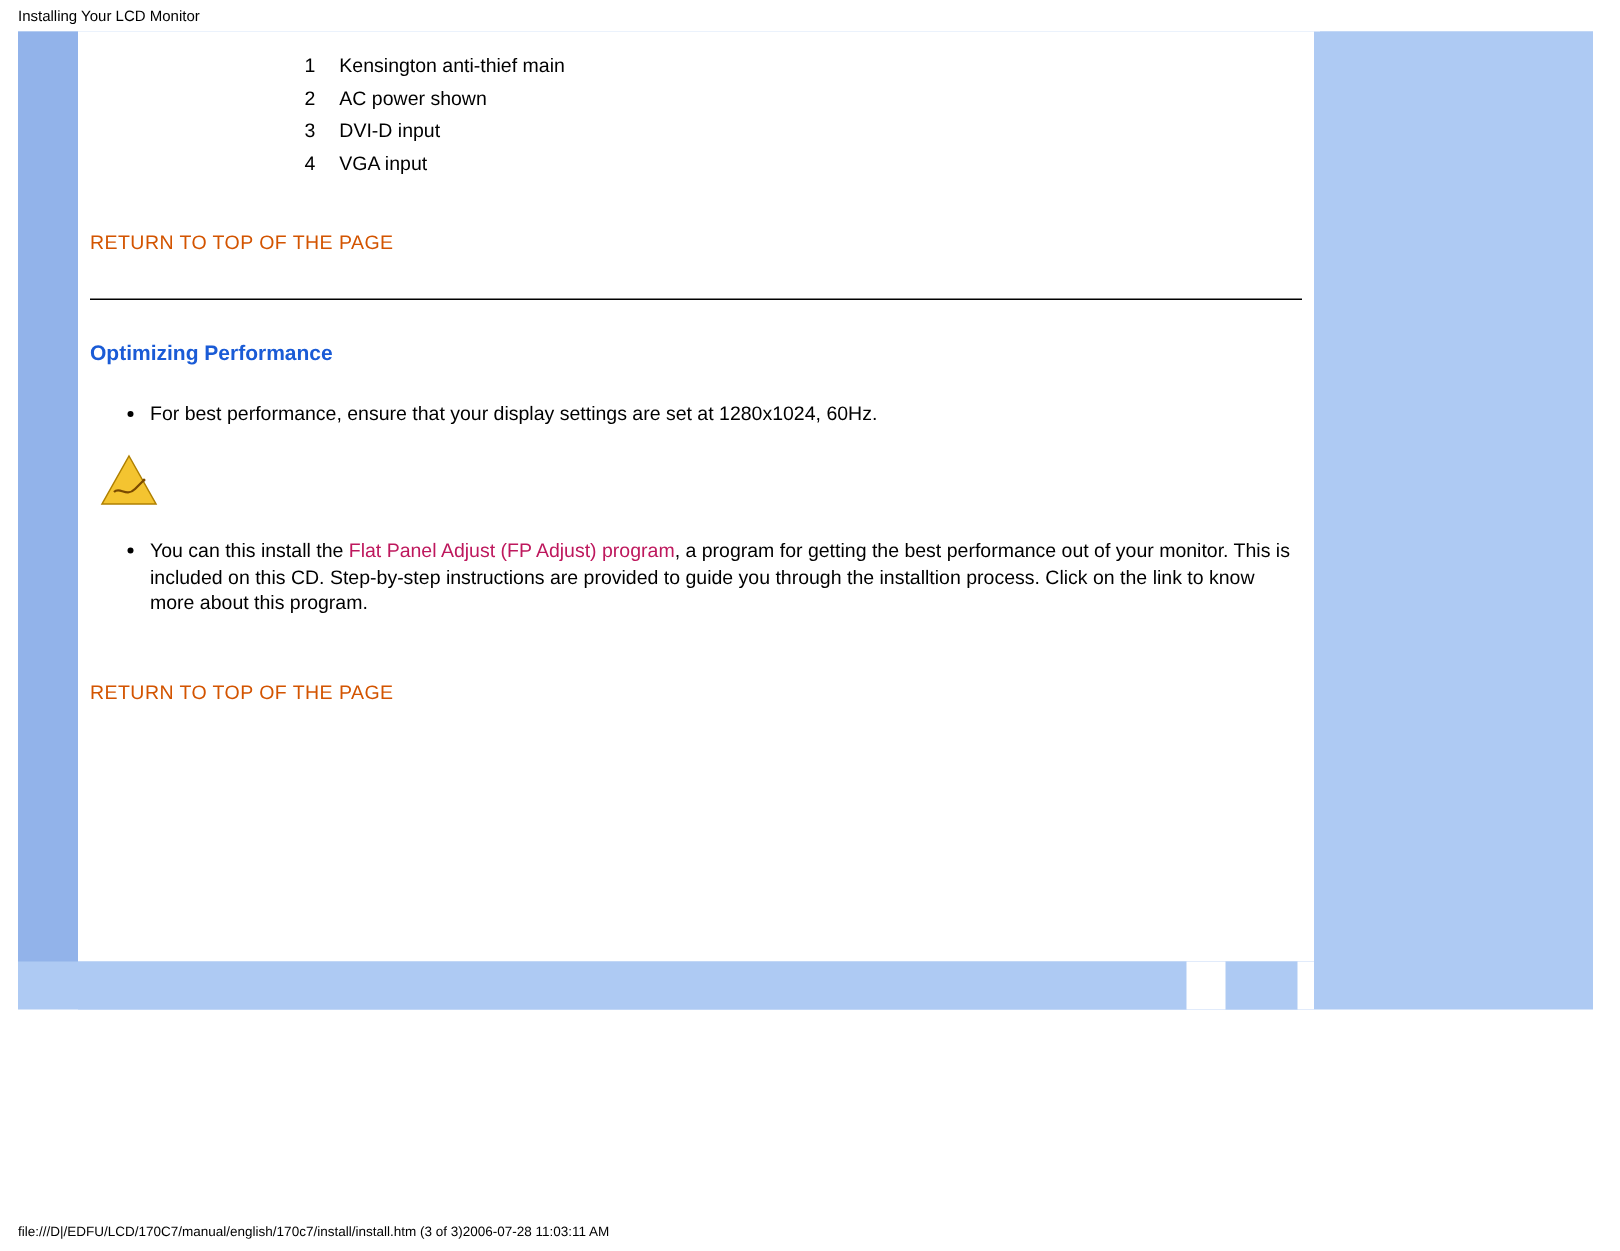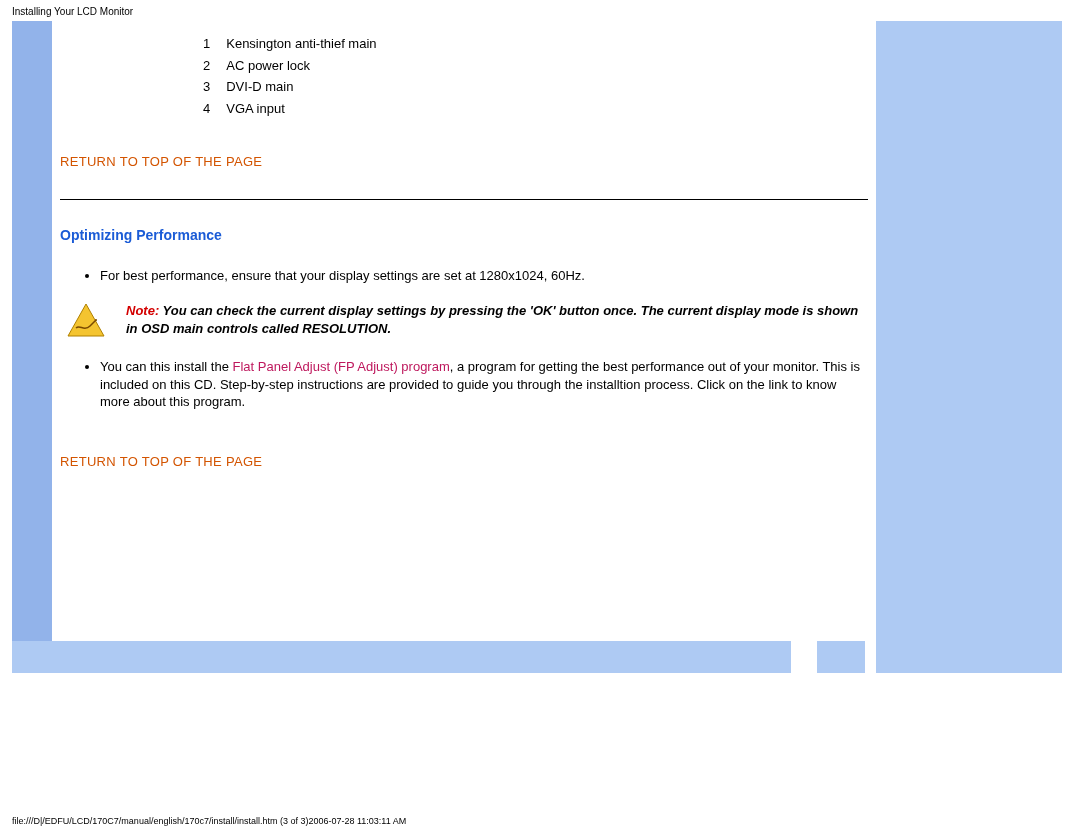--- a/index.html
+++ b/index.html
@@ -45,25 +45,25 @@
     <div class="content-inner">
 
       <table class="port-table">
         <tbody>
             <tr>
           <td>1</td>
           <td>Kensington anti-thief main</td>
         </tr>
         <tr>
           <td>2</td>
-          <td>AC power lock</td>
+          <td>AC power shown</td>
         </tr>
         <tr>
           <td>3</td>
-          <td>DVI-D main</td>
+          <td>DVI-D input</td>
         </tr>
         <tr>
           <td>4</td>
           <td>VGA input</td>
         </tr>
       </tbody>
         </table>
 
       <a class="return-link">RETURN TO TOP OF THE PAGE</a>
 
@@ -74,23 +74,20 @@
       <ul class="bullets">
         <li>For best performance, ensure that your display settings are set at 1280x1024, 60Hz.</li>
       </ul>
 
       <div class="note-row">
         <svg class="warn-icon" viewBox="0 0 40 36">
           <polygon points="20,2 38,34 2,34" fill="#f4c430" stroke="#b08000" stroke-width="1"></polygon>
           <path d="M10 26 C 14 22, 18 30, 24 24 L 30 18" stroke="#7a4a00" stroke-width="1.5" fill="none"></path>
           <circle cx="30" cy="18" r="1" fill="#7a4a00"></circle>
         </svg>
-        <div class="note-text">
-          <span class="note-label">Note:</span><span> You can check the current display settings by pressing the 'OK' button once. The current display mode is shown in OSD main controls called RESOLUTION.</span>
-        </div>
       </div>
 
       <ul class="bullets">
         <li>
           <span>You can this install the </span><a class="inline-link">Flat Panel Adjust (FP Adjust) program</a><span>, a program for getting the best performance out of your monitor. This is included on this CD. Step-by-step instructions are provided to guide you through the installtion process. Click on the link to know more about this program.</span>
         </li>
       </ul>
 
 
       <a class="return-link return-link2">RETURN TO TOP OF THE PAGE</a>

